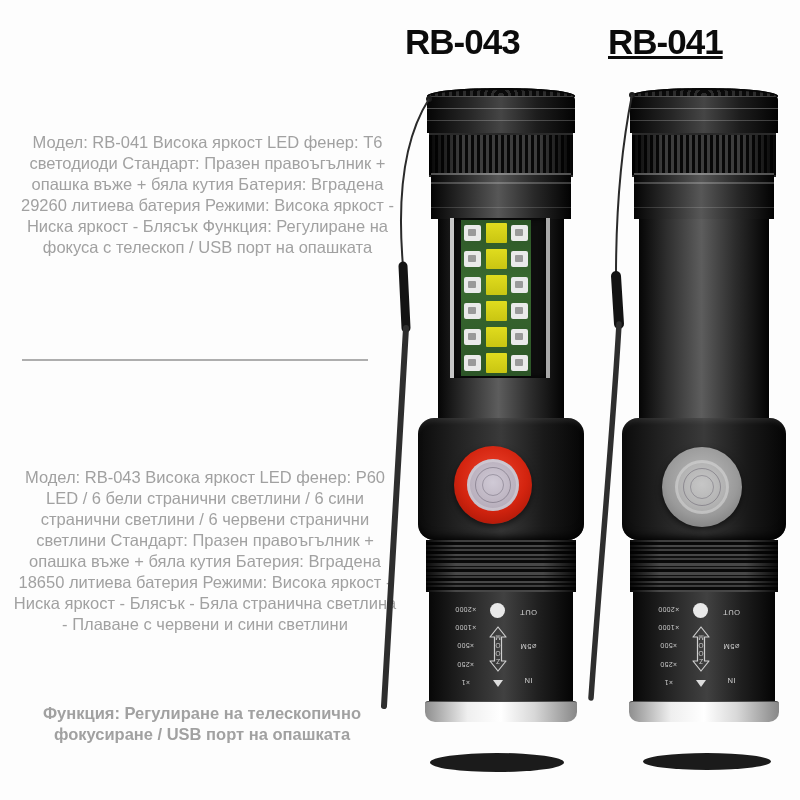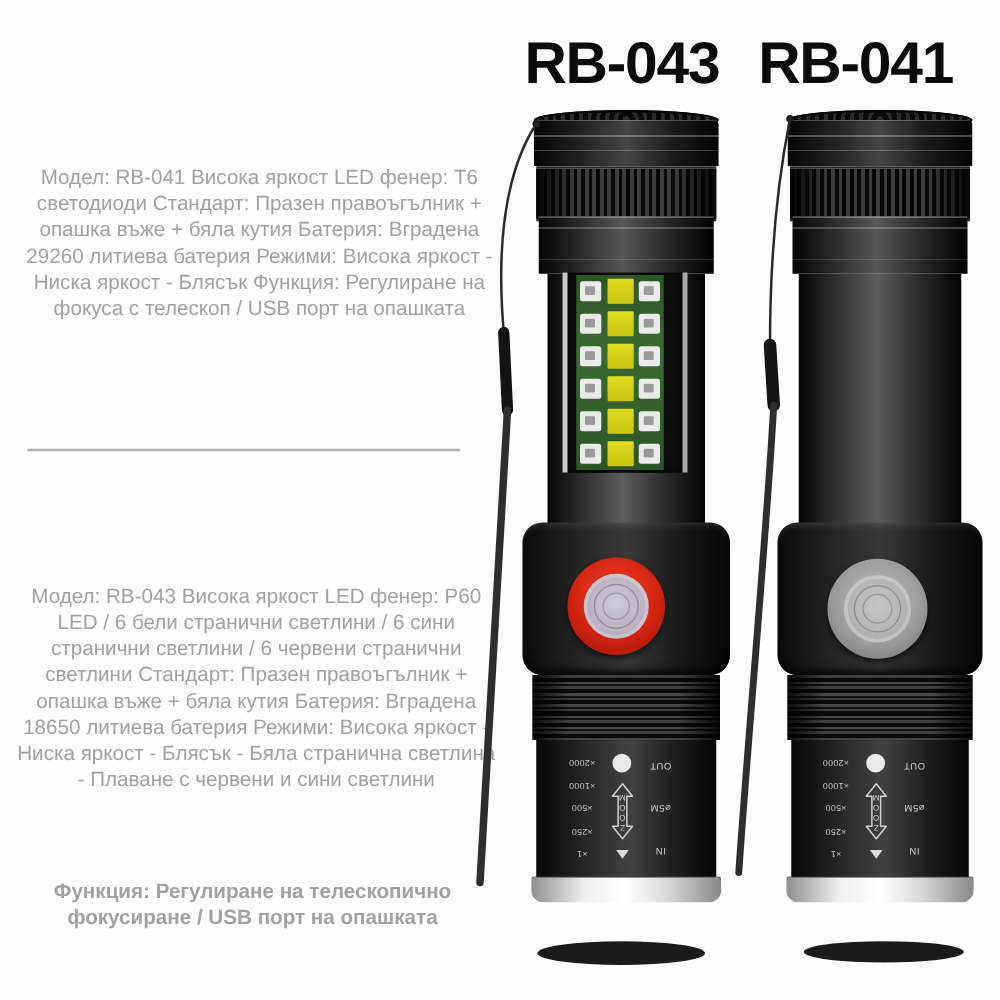--- a/index.html
+++ b/index.html
@@ -1,24 +1,24 @@
 <!DOCTYPE html>
 <html><head>
 <meta charset="utf-8">
 <style>
   html,body{margin:0;padding:0;}
   body{width:800px;height:800px;position:relative;background:#fdfdfd;
        font-family:"Liberation Sans", sans-serif;overflow:hidden;}
   .abs{position:absolute;}
 
   
-  .model-title{position:absolute;top:22px;width:185px;text-align:center;
-    font-size:47px;font-weight:bold;color:#0b0b0b;letter-spacing:-1px;}
+  .model-title{position:absolute;top:22px;width:185px;
+    font-size:35px;font-weight:bold;color:#0b0b0b;letter-spacing:-1px;}
   #title-043{left:405px;}
-  #title-041{left:592px;}
+  #title-041{left:608px;text-decoration:underline;}
 
   
   .desc{position:absolute;color:#a1a1a1;font-size:16.5px;line-height:21px;
         text-align:center;}
   #desc-1{left:20px;top:115px;width:375px;}
   #desc-2{left:10px;top:450px;width:390px;}
   #desc-3{left:12px;top:686px;width:380px;font-weight:bold;}
   .divider{position:absolute;left:22px;top:359px;width:346px;height:1.5px;
            background:#aeaeae;}
 

